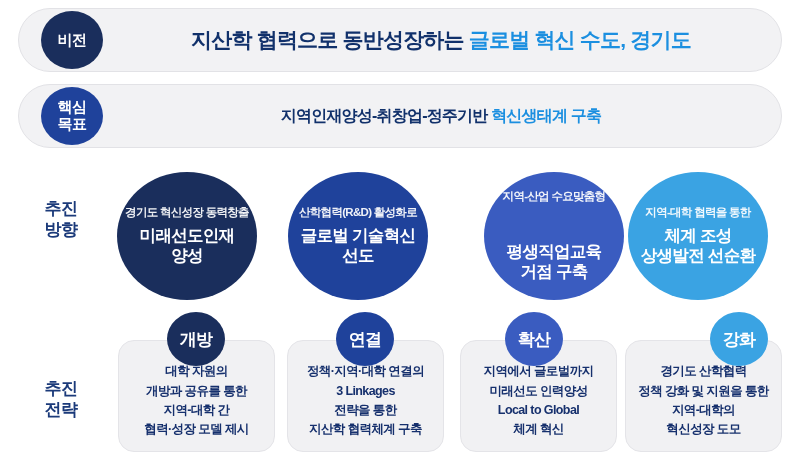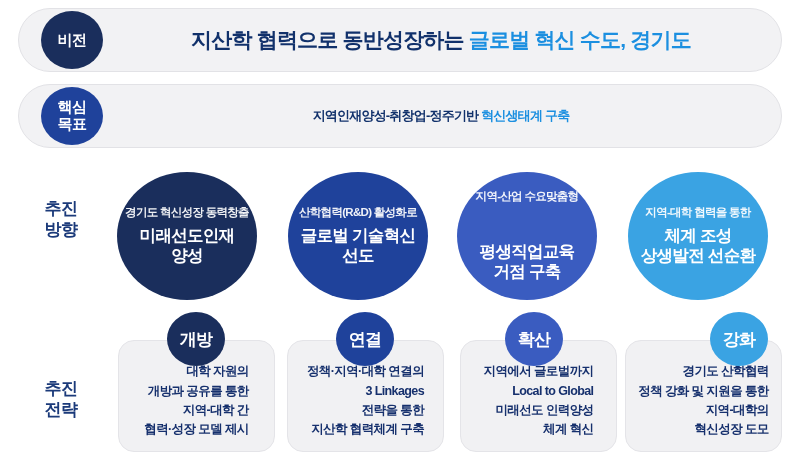--- a/index.html
+++ b/index.html
@@ -67,21 +67,21 @@
     left: 100px;
     right: 18px;
     top: 50%;
     transform: translateY(-50%);
     text-align: center;
     font-weight: 700;
     letter-spacing: -0.8px;
     white-space: nowrap;
   }
   #vision-bar .bar-headline { font-size: 21px; }
-  #goal-bar .bar-headline  { font-size: 13px; }
+  #goal-bar .bar-headline  { font-size: 16px; }
 
   .t-navy { color: #11316b; }
   .t-bright { color: #1b8fe0; }
 
   
   .row-label {
     position: absolute;
     left: 18px;
     width: 86px;
     text-align: center;
@@ -119,21 +119,21 @@
   }
   .direction-circle .headline {
     font-size: 16.5px;
     font-weight: 700;
     line-height: 1.22;
   }
   .direction-circle .headline span { display: block; }
 
   #dir-0 { left: 117px; }
   #dir-1 { left: 288px; }
-  #dir-2 { left: 457px; gap: 32px; }
+  #dir-2 { left: 484px; gap: 32px; }
   #dir-3 { left: 628px; }
 
   
   .strategy-card {
     position: absolute;
     top: 340px;
     width: 157px;
     height: 112px;
     background: #f1f1f3;
     border: 1px solid #e4e4e8;
@@ -146,21 +146,21 @@
   .strategy-card .body {
     margin-top: 10px;
     text-align: center;
     color: #16306d;
     font-weight: 700;
     font-size: 12.5px;
     line-height: 1.55;
     letter-spacing: -0.6px;
     padding: 0 4px;
   }
-  .strategy-card .body span { display: block; text-align: right; }
+  .strategy-card .body span { display: block; }
 
   #strat-0 { left: 118px; }
   #strat-1 { left: 287px; }
   #strat-2 { left: 460px; }
   #strat-3 { left: 625px; }
 
   .strategy-badge {
     position: absolute;
     top: 312px;
     width: 58px;
@@ -264,22 +264,22 @@
       <span>지산학 협력체계 구축</span>
     </div>
   </div>
   <div class="strategy-badge" id="strat-badge-1" style="background: rgb(31, 66, 155);">
     <span>연결</span>
   </div>
 
   <div class="strategy-card" id="strat-2">
     <div class="body">
       <span>지역에서 글로벌까지</span>
+      <span>미래선도 인력양성</span>
       <span>Local to Global</span>
-      <span>미래선도 인력양성</span>
       <span>체계 혁신</span>
     </div>
   </div>
   <div class="strategy-badge" id="strat-badge-2" style="background: rgb(58, 92, 192);">
     <span>확산</span>
   </div>
 
   <div class="strategy-card" id="strat-3">
     <div class="body">
       <span>경기도 산학협력</span>

